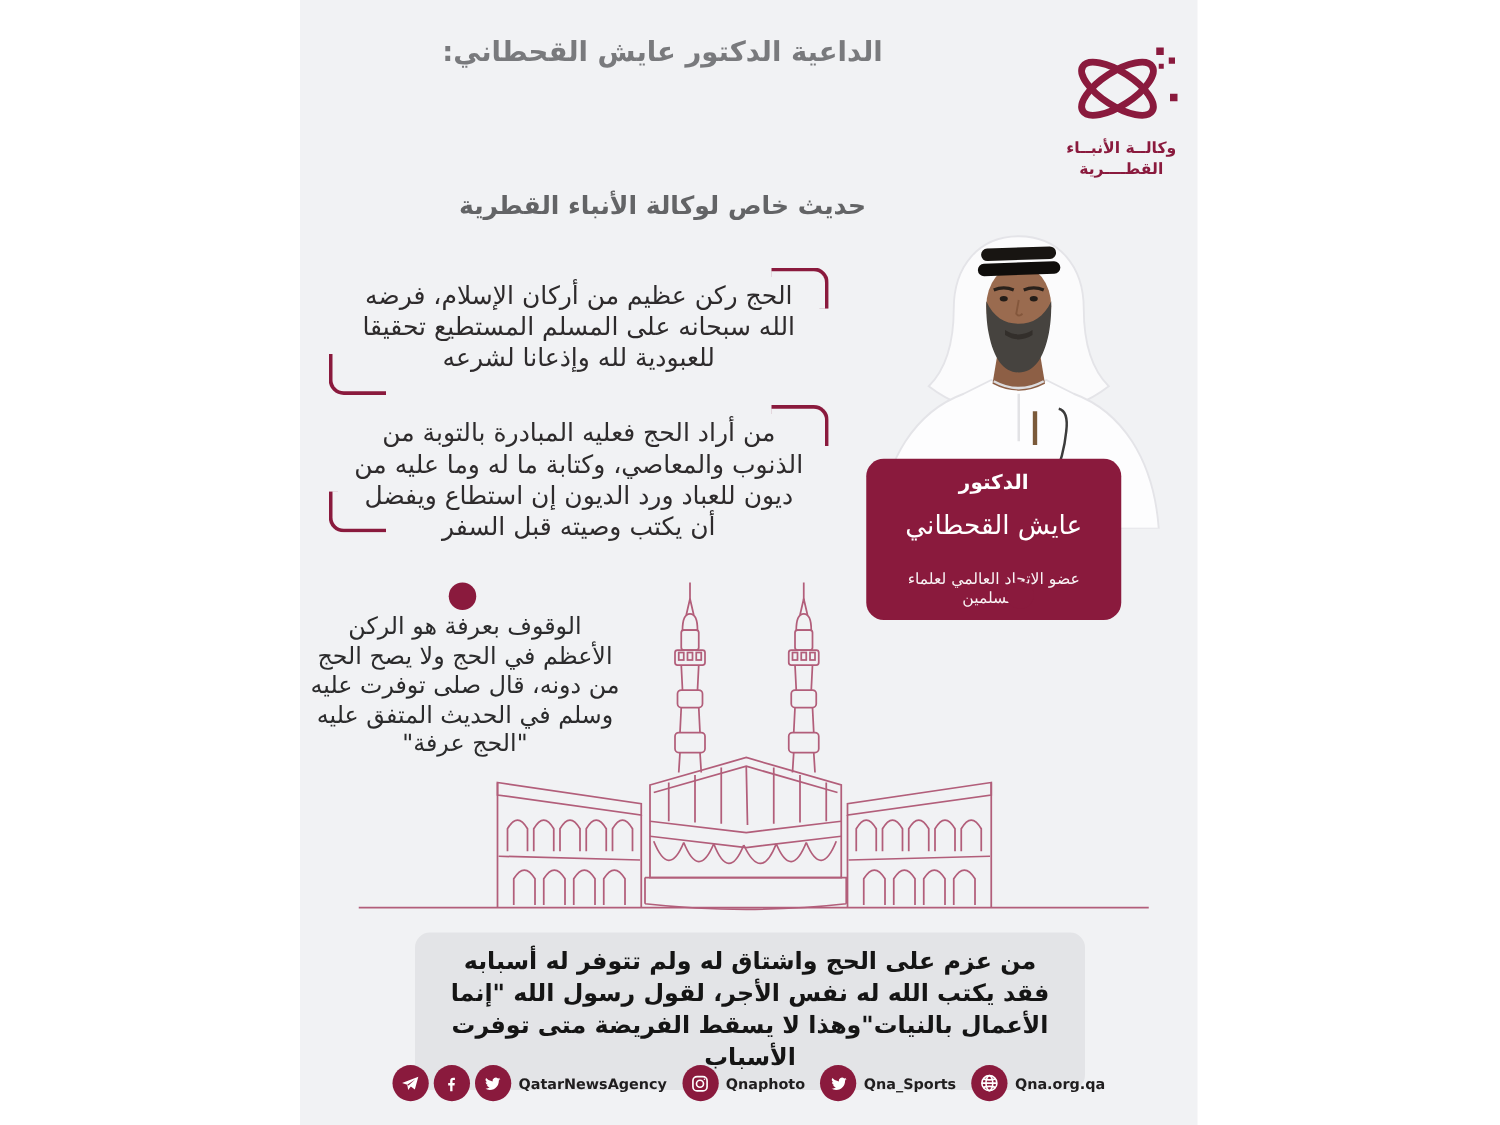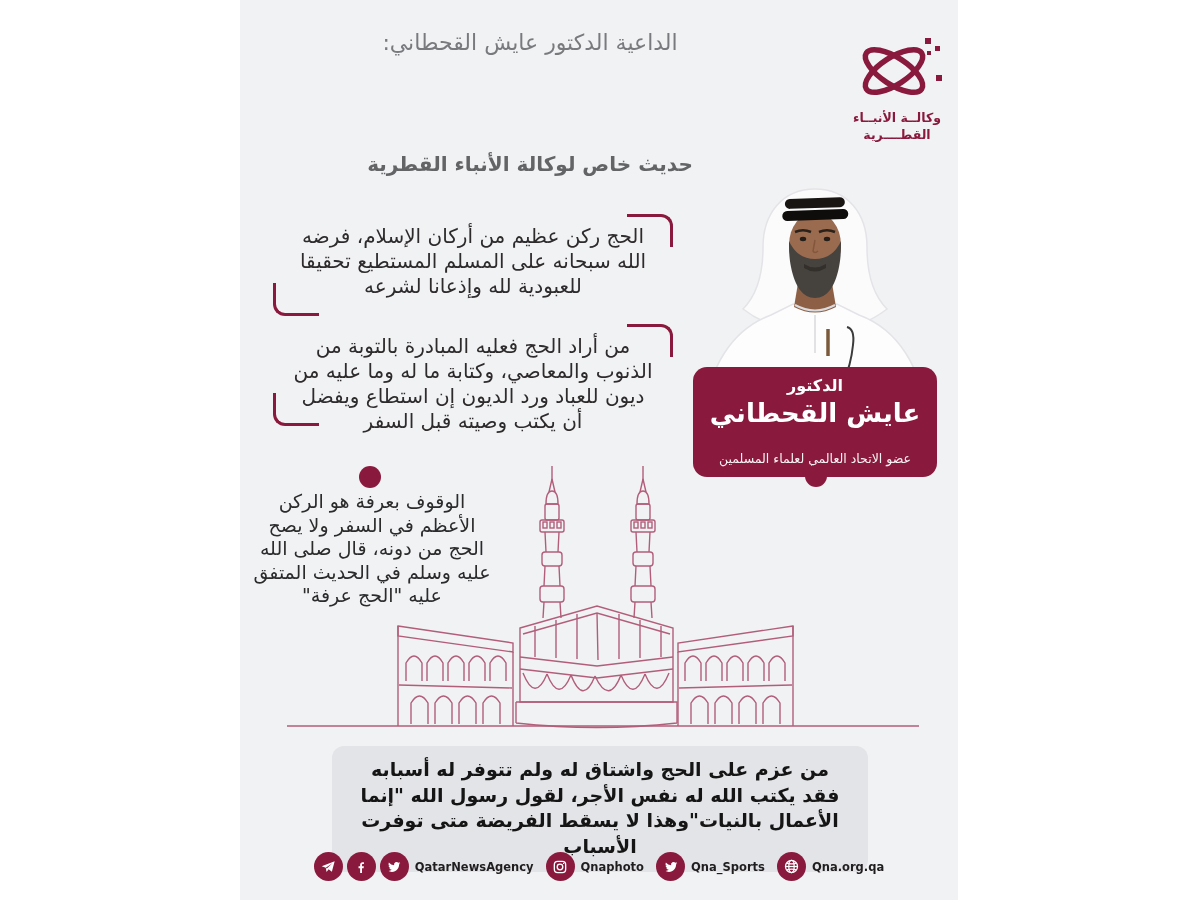--- a/index.html
+++ b/index.html
@@ -15,40 +15,40 @@
   .stage{position:relative;width:1200px;height:900px;background:#ffffff;overflow:hidden;}
   .card{position:absolute;left:240px;top:0;width:718px;height:900px;background:var(--card_bg);}
 
   
   .logo{position:absolute;right:8px;top:36px;width:106px;text-align:center;}
   .logo svg{display:block;margin:0 auto;}
   .logo-word{margin-top:2px;color:var(--brand_maroon);font-weight:bold;font-size:12.5px;line-height:15px;direction:rtl;}
 
   
   .kicker{position:absolute;left:10px;top:30px;width:560px;text-align:center;direction:rtl;
-          font-size:22px;font-weight:400;color:var(--text_gray);}
+          font-size:22px;font-weight:700;color:var(--text_gray);}
   .title{position:absolute;left:10px;top:74px;width:560px;text-align:center;direction:rtl;
          font-size:33px;font-weight:bold;color:var(--brand_maroon);}
   .subtitle{position:absolute;left:10px;top:152px;width:560px;text-align:center;direction:rtl;
             font-size:20px;font-weight:bold;color:#636466;}
 
   
-  .quote{position:absolute;left:33px;width:400px;height:102px;}
+  .quote{position:absolute;left:23px;width:400px;height:102px;}
   .q1{top:214px;} .q2{top:324px;}
   .qtext{margin:10px 16px 0;font-size:20px;line-height:25px;color:#2e2b2c;text-align:center;direction:rtl;}
   .corner{position:absolute;width:46px;height:33px;}
   .corner.tr{top:0;right:0;border-top:3px solid var(--brand_maroon);border-right:3px solid var(--brand_maroon);border-top-right-radius:12px;}
   .corner.bl{bottom:0;left:0;border-bottom:3px solid var(--brand_maroon);border-left:3px solid var(--brand_maroon);border-bottom-left-radius:12px;}
 
   
   .photo{position:absolute;left:455px;top:183px;}
-  .namecard{position:absolute;left:453px;top:367px;width:244px;background:var(--brand_maroon);
+  .namecard{position:absolute;left:453px;top:367px;width:204px;background:var(--brand_maroon);
             border-radius:14px;color:#fff;text-align:center;direction:rtl;padding:9px 8px 11px;}
   .nc-title{font-size:16px;font-weight:bold;}
-  .nc-name{font-size:26px;font-weight:bold;margin-top:3px;}
+  .nc-name{font-size:21px;font-weight:normal;margin-top:13px;}
   .nc-role{font-size:12.5px;margin-top:23px;opacity:.95;}
 
   
   .dot{position:absolute;width:22px;height:22px;border-radius:50%;background:var(--brand_maroon);}
   .dot-left{left:119px;top:466px;} .dot-right{left:565px;top:465px;}
   .point{position:absolute;top:490px;font-size:19px;line-height:23.5px;color:var(--text_dark);
          text-align:center;direction:rtl;z-index:2;}
   .p-left{left:8px;width:248px;} .p-right{left:448px;width:264px;}
 
   .kaaba{position:absolute;left:43px;top:460px;z-index:1;}
@@ -198,21 +198,21 @@
           <path d="M237 197 L314 206 L390 197 M237 209 L314 218 L390 209"></path>
           <path d="M240 213 Q252 243 264 214 M264 214 Q276 244 288 215 M288 215 Q300 246 312 216 M312 216 Q326 246 338 215 M338 215 Q350 244 362 214 M362 214 Q374 243 386 213"></path>
           <path d="M233 242 L394 242 L394 263 M233 242 L233 263 M233 263 Q314 272 394 263"></path>
         </g>
       </g>
     </svg>
 
     <span class="dot dot-left"></span>
     <span class="dot dot-right"></span>
 
-    <div class="point p-left">الوقوف بعرفة هو الركن الأعظم في السفر ولا يصح الحج من دونه، قال صلى الله عليه وسلم في الحديث المتفق عليه "الحج عرفة"</div>
+    <div class="point p-left">الوقوف بعرفة هو الركن الأعظم في الحج ولا يصح الحج من دونه، قال صلى توفرت عليه وسلم في الحديث المتفق عليه "الحج عرفة"</div>
 
     <div class="banner">
       <p>من عزم على الحج واشتاق له ولم تتوفر له أسبابه  فقد يكتب الله له نفس الأجر، لقول رسول الله "إنما الأعمال بالنيات"وهذا لا يسقط الفريضة متى توفرت الأسباب</p>
     </div>
 
     <div class="footer">
       <div class="fgroup">
         <div class="circles">
           <span class="fic">
             <svg width="16" height="16" viewBox="0 0 24 24" fill="#ffffff">

